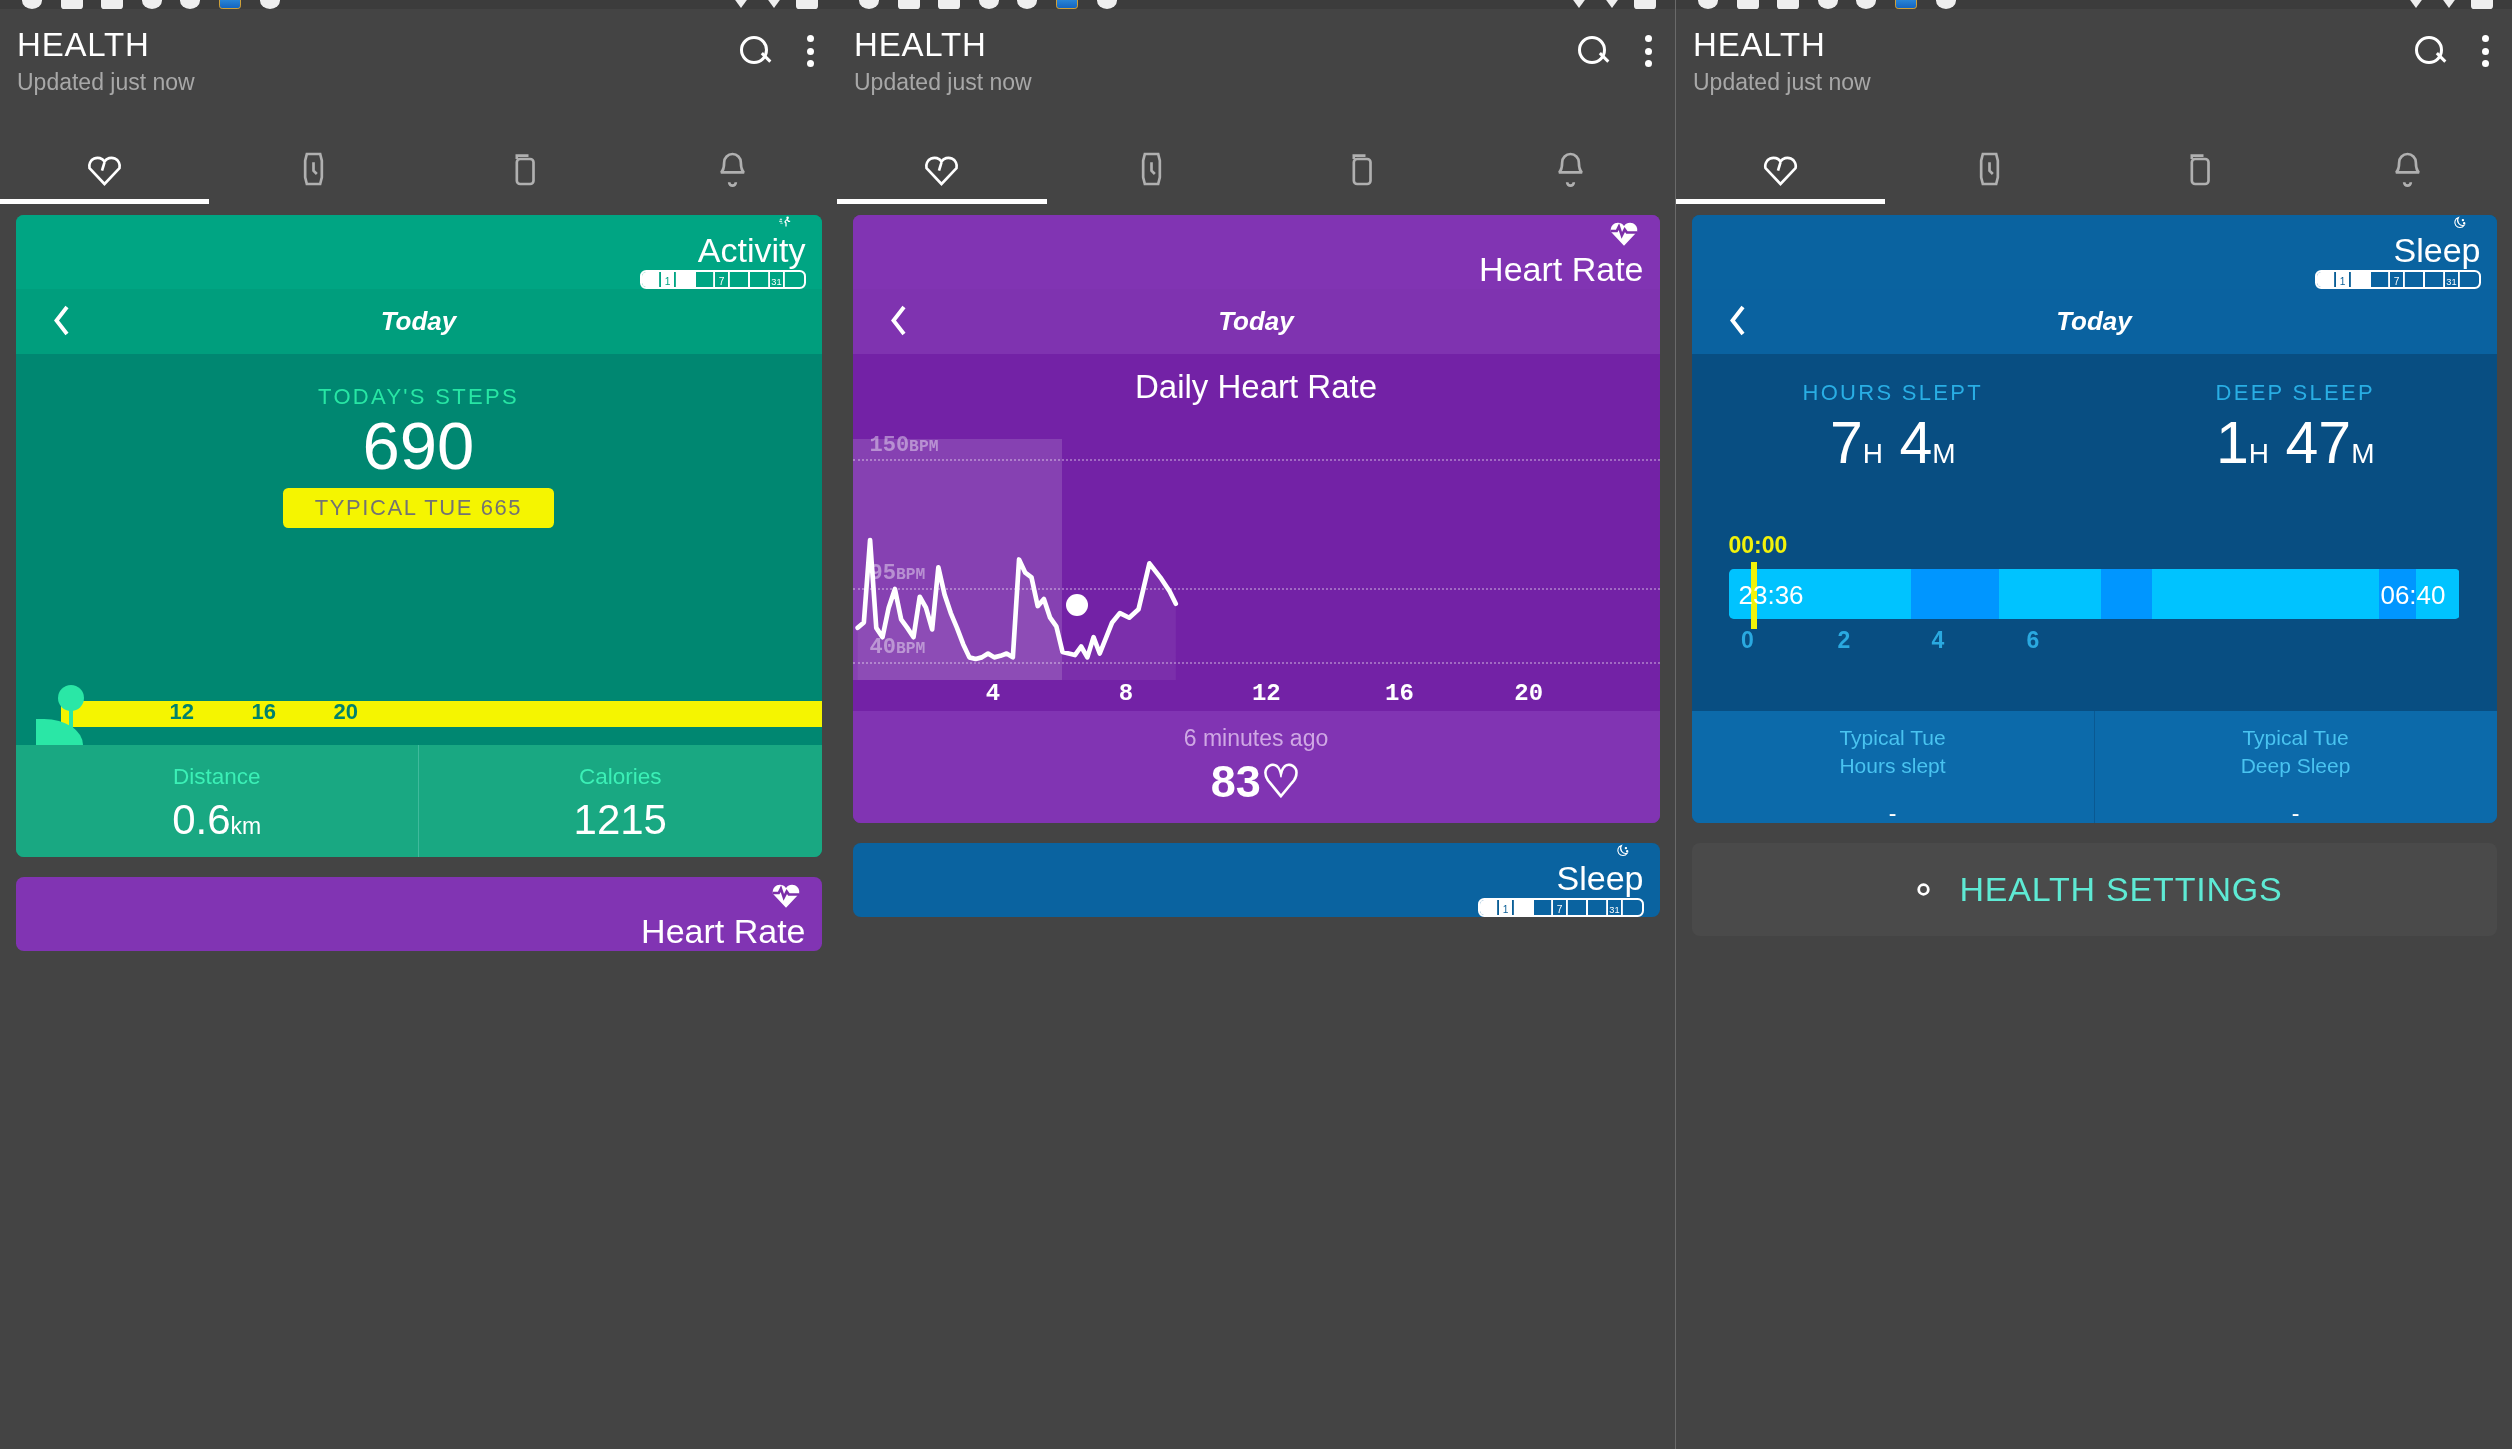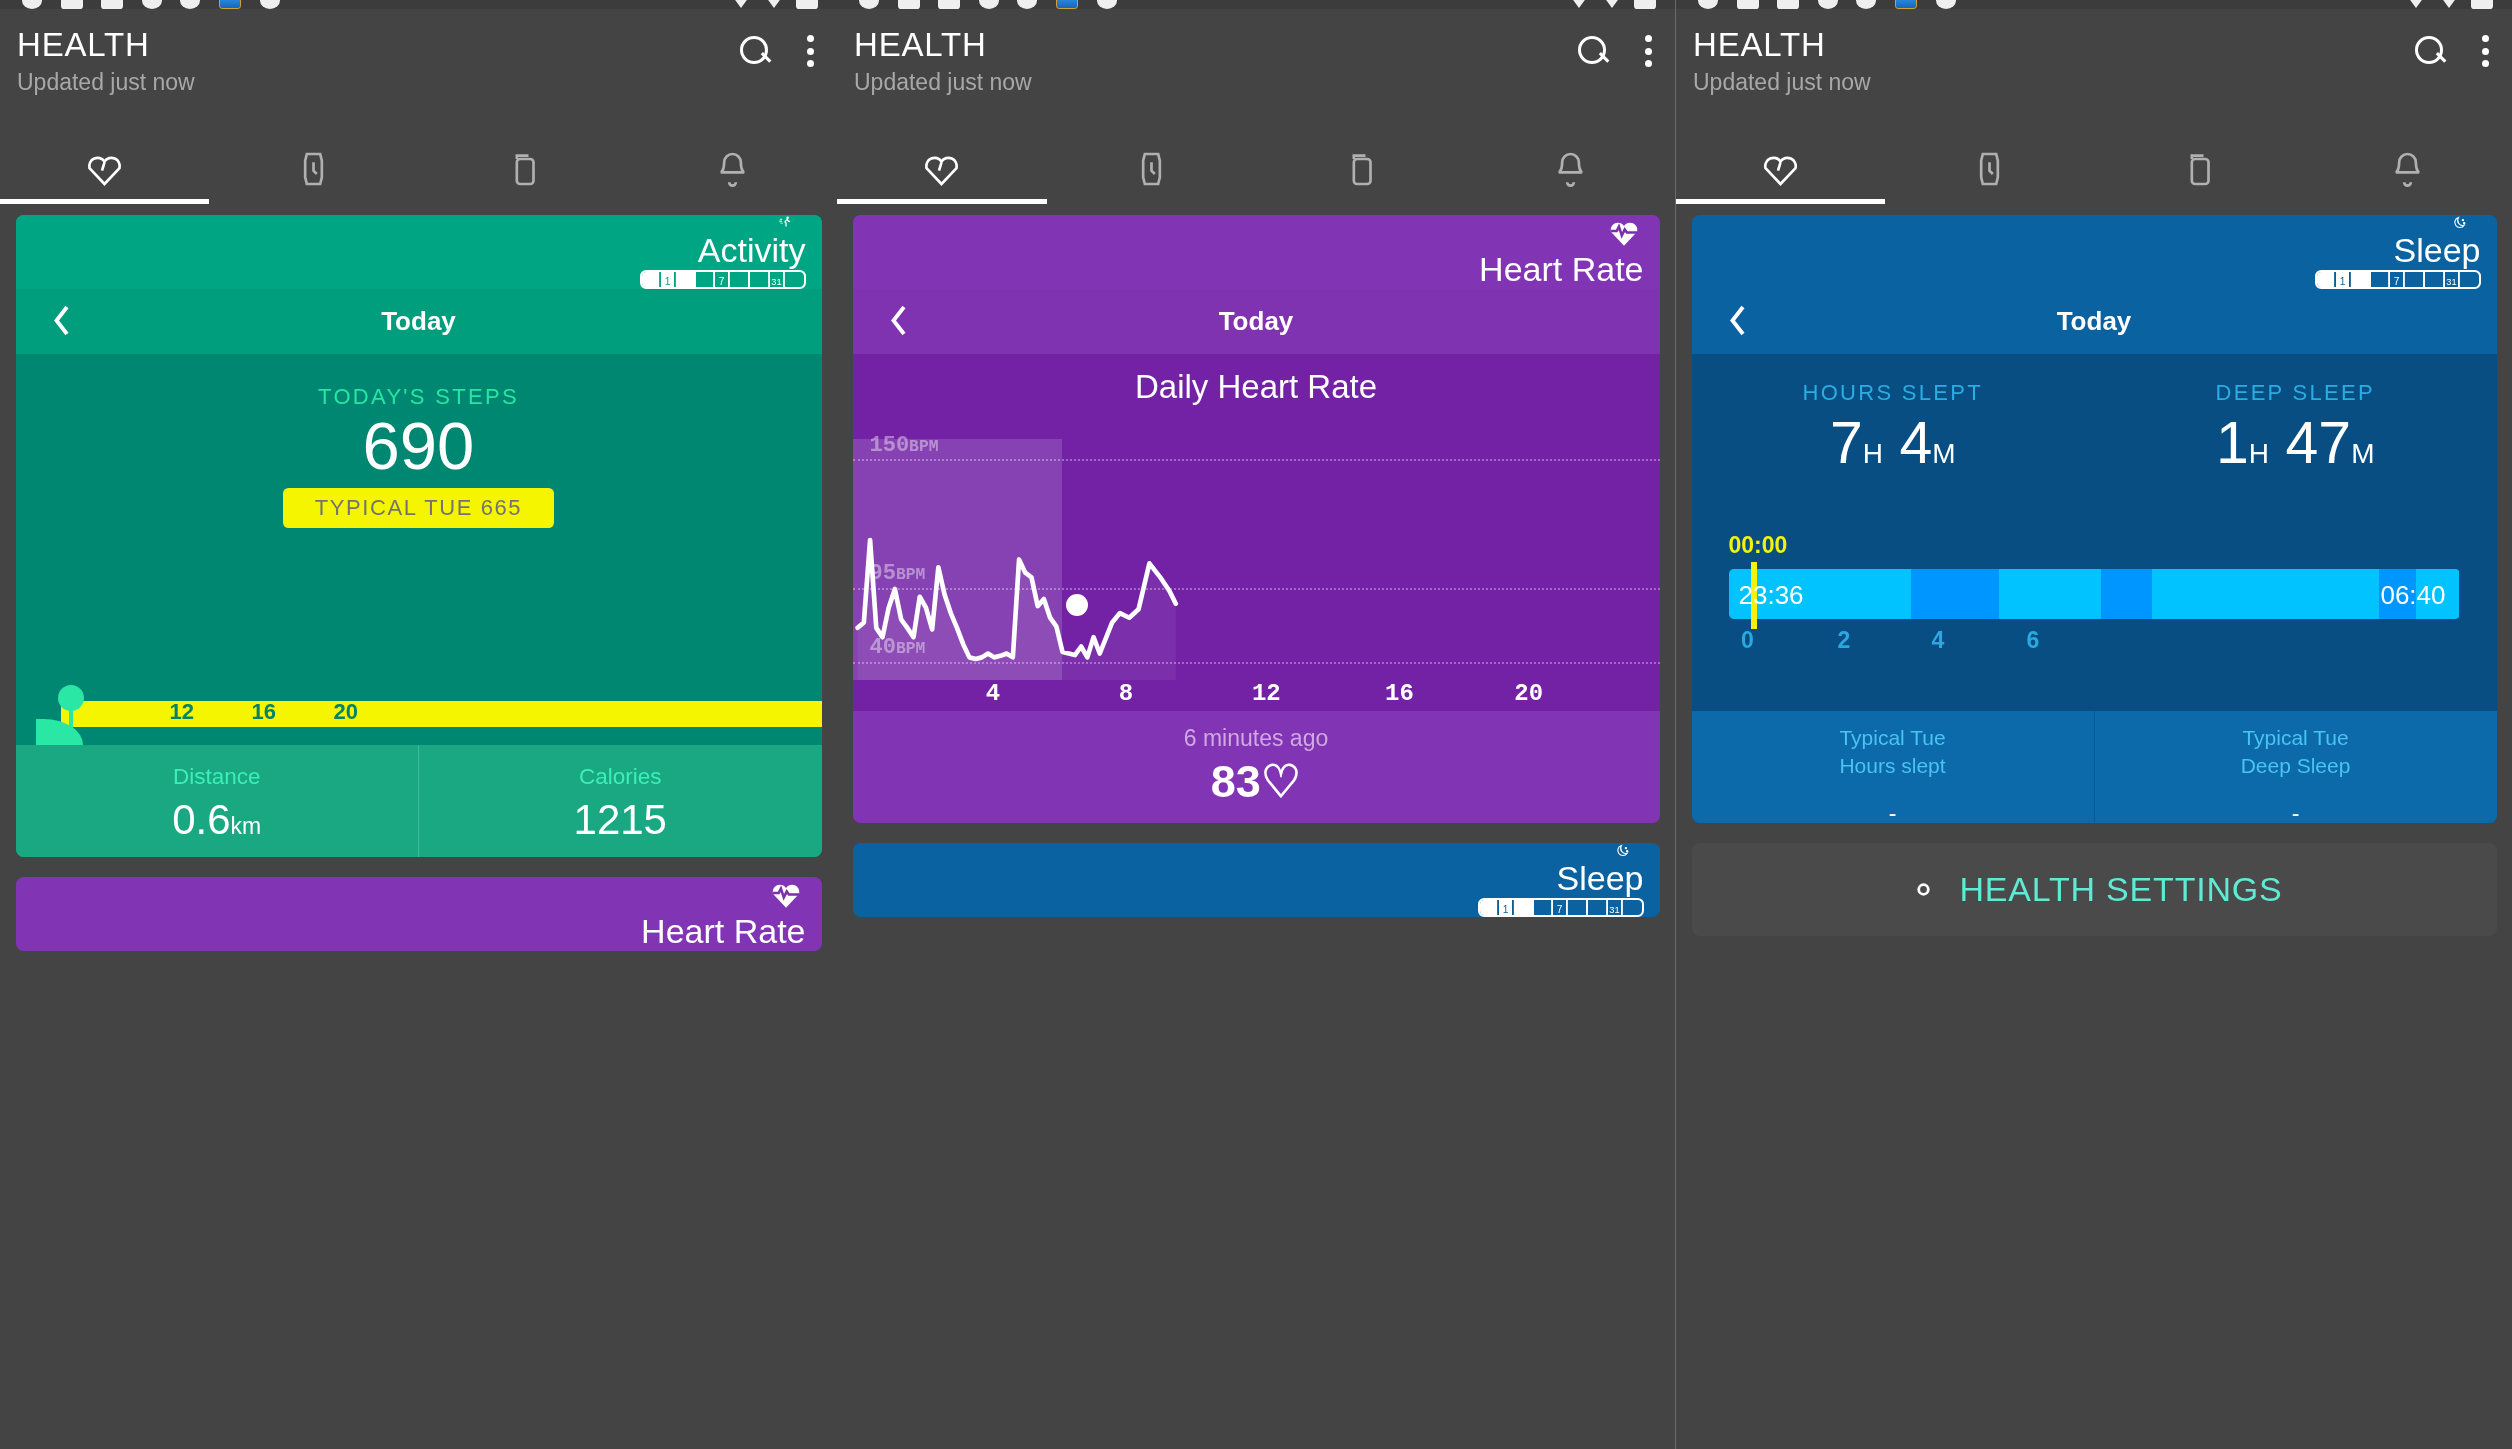--- a/index.html
+++ b/index.html
@@ -49,21 +49,21 @@
 
   
   .card-head{ display:flex; align-items:flex-end; padding:0 16px; height:74px;flex-direction:column; }
   .card-head .ttl{ font-size:34px; color:#fff; font-weight:400; margin-left:15.5px; }
   .seg{ margin-left:auto; display:flex; border:2.3px solid #fff; border-radius:6.2px; overflow:hidden; height:42px; }
   .seg .s{ width:54px; display:flex; align-items:center; justify-content:center; border-right:2.3px solid #fff; }
   .seg .s:last-child{ border-right:none; }
   .seg .s.active{ background:#fff; }
 
   
-  .datenav{ height:65px; display:flex; align-items:center; position:relative; }
+  .datenav{ height:65px; display:flex; align-items:center; position:relative;font-style:italic; }
   .datenav .chev{ position:absolute; left:34px; top:50%; transform:translateY(-50%); }
   .datenav .lbl{ width:100%; text-align:center; font-size:26px; color:#fff; font-weight:bold; }
 
   
   .c-activity{ background:#00997b; }
   .c-activity .card-head{ background:#00a583; height:74px; }
   .c-activity .datenav{ background:#009e7d; }
   .act-body{ position:relative; background:#008771; height:391px; }
   .act-steps-lbl{ text-align:center; padding-top:29.5px; font-size:22px; color:#27e6a4; letter-spacing:2.3px; }
   .act-steps-num{ text-align:center; font-size:67px; color:#ffffff; font-weight:200; line-height:1.05; margin-top:1.6px; }

